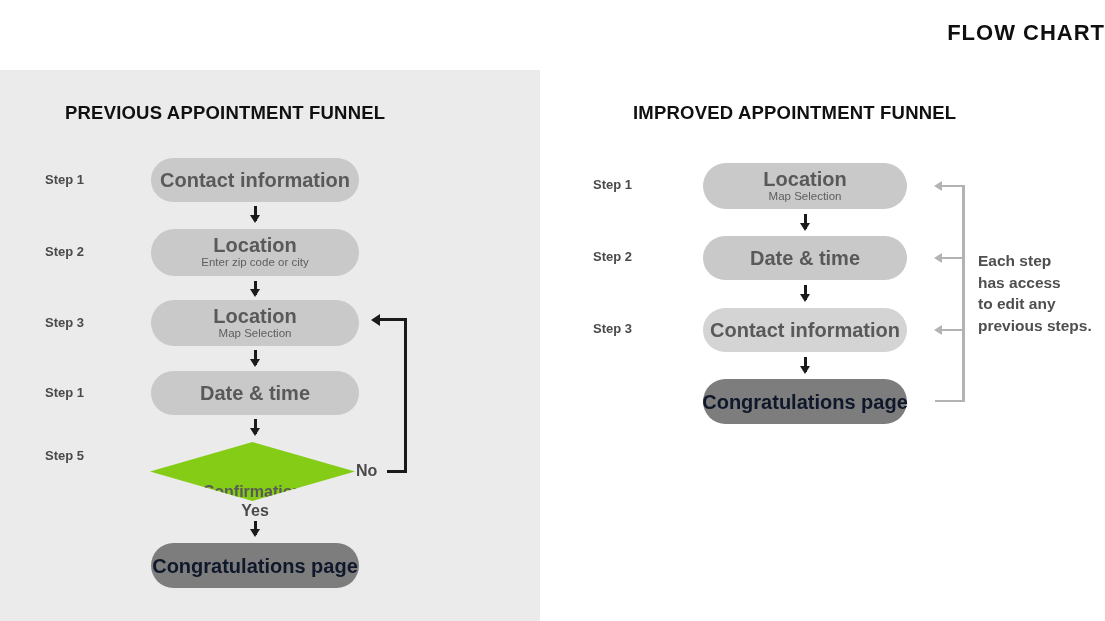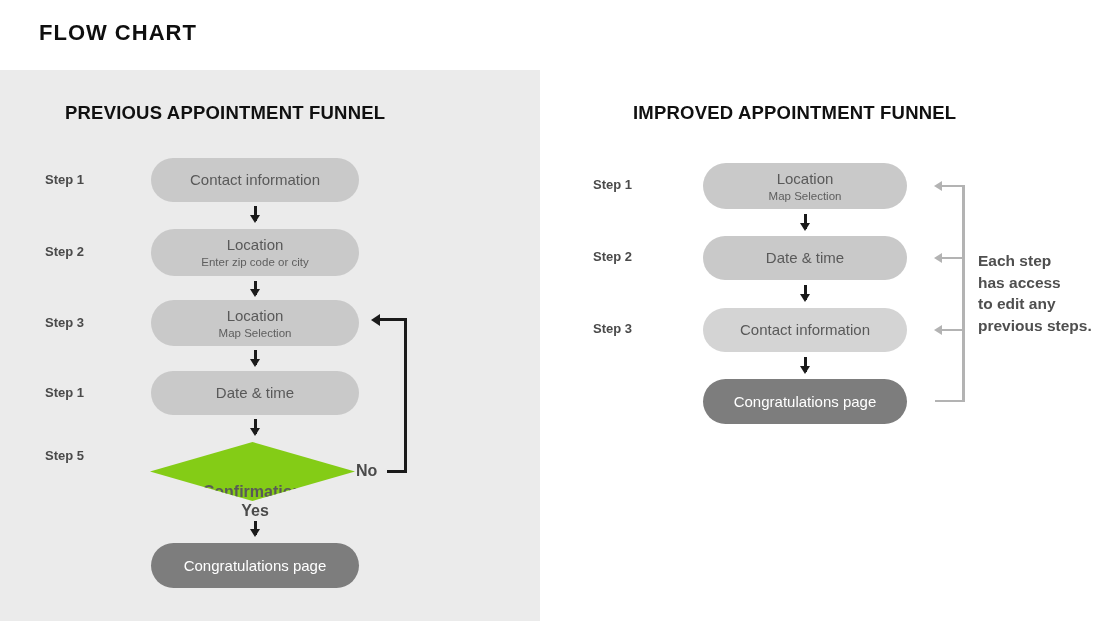--- a/index.html
+++ b/index.html
@@ -6,21 +6,21 @@
     margin: 0; padding: 0;
     width: 1105px; height: 621px;
     background: #ffffff;
     font-family: "Liberation Sans", "DejaVu Sans", sans-serif;
     overflow: hidden;
   }
   .canvas { position: relative; width: 1105px; height: 621px; }
 
   .page-title {
     position: absolute; left: 0; right: 0; top: 20px;
-    text-align: left;
+    text-align: right;
     font-size: 22px; font-weight: 700; color: #0f0f0f;
     letter-spacing: 1px;
     padding-left: 39px;
   }
 
   .panel-bg {
     position: absolute; left: 0; top: 70px;
     width: 540px; height: 551px;
     background: #ebebeb;
   }
@@ -41,30 +41,30 @@
 
   .pill {
     position: absolute;
     border-radius: 26px;
     background: #c9c9c9;
     display: flex; flex-direction: column;
     align-items: center; justify-content: center;
     text-align: center;
   }
   .pill .pill-title {
-    font-size: 15px; font-weight: 400; color: #595959;
+    font-size: 20px; font-weight: 700; color: #595959;
     line-height: 18px; white-space: nowrap; text-align: center;
   }
   .pill .pill-subtitle {
     font-size: 11.5px; font-weight: 400; color: #5e5e5e;
     line-height: 14px; margin-top: 1px; white-space: nowrap;
   }
   .pill.lighter { background: #d4d4d4; }
   .pill.dark    { background: #7d7d7d; }
-  .pill.dark .pill-title { color: #ffffff; }
+  .pill.dark .pill-title { color: #0f172a; }
 
   .diamond {
     position: absolute;
     background: #84cc16;
     clip-path: polygon(50% 0, 100% 50%, 50% 100%, 0 50%);
     display: flex; align-items: flex-end; justify-content: center;
   }
   .diamond .pill-title { font-size: 16px; font-weight: 700; color: #595959; }
 
   .decision-label {

